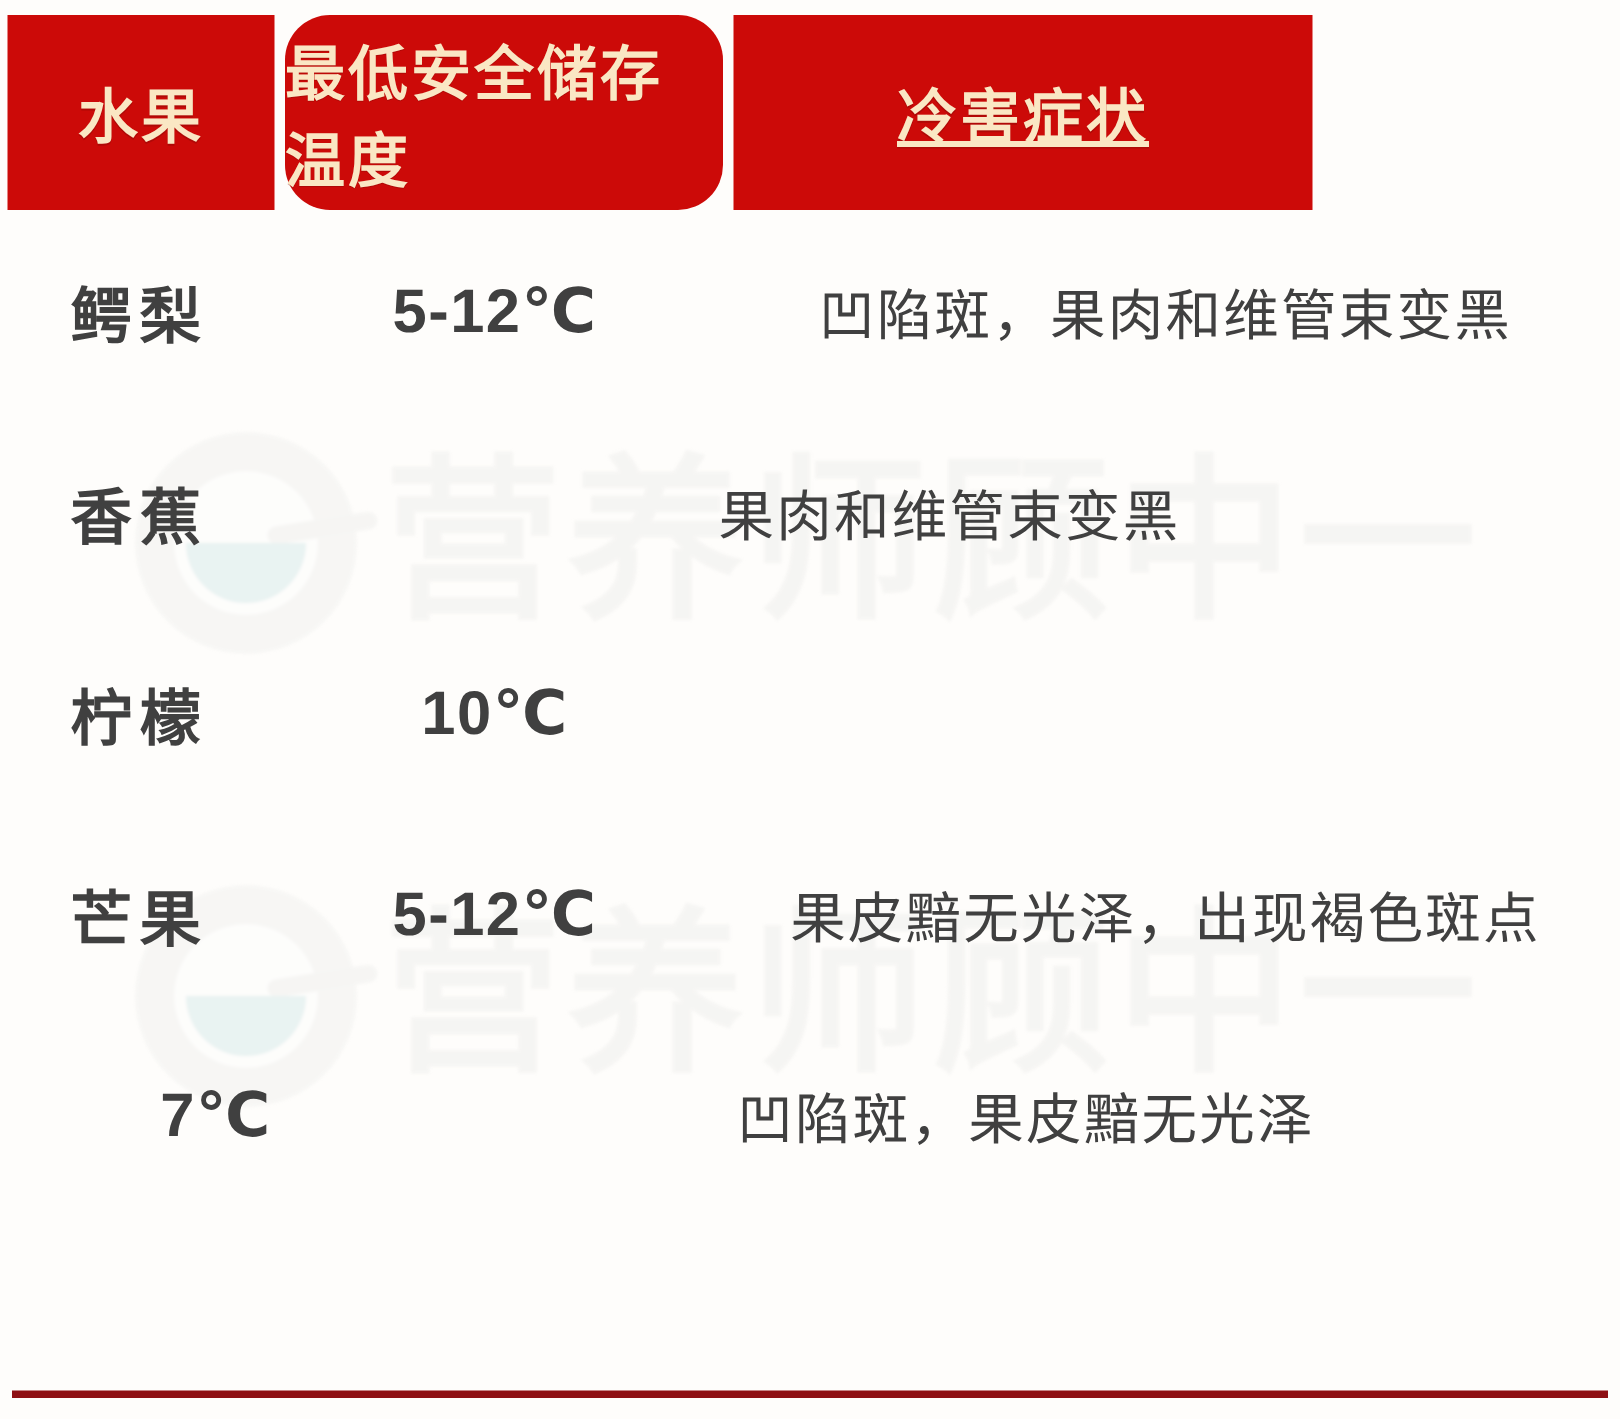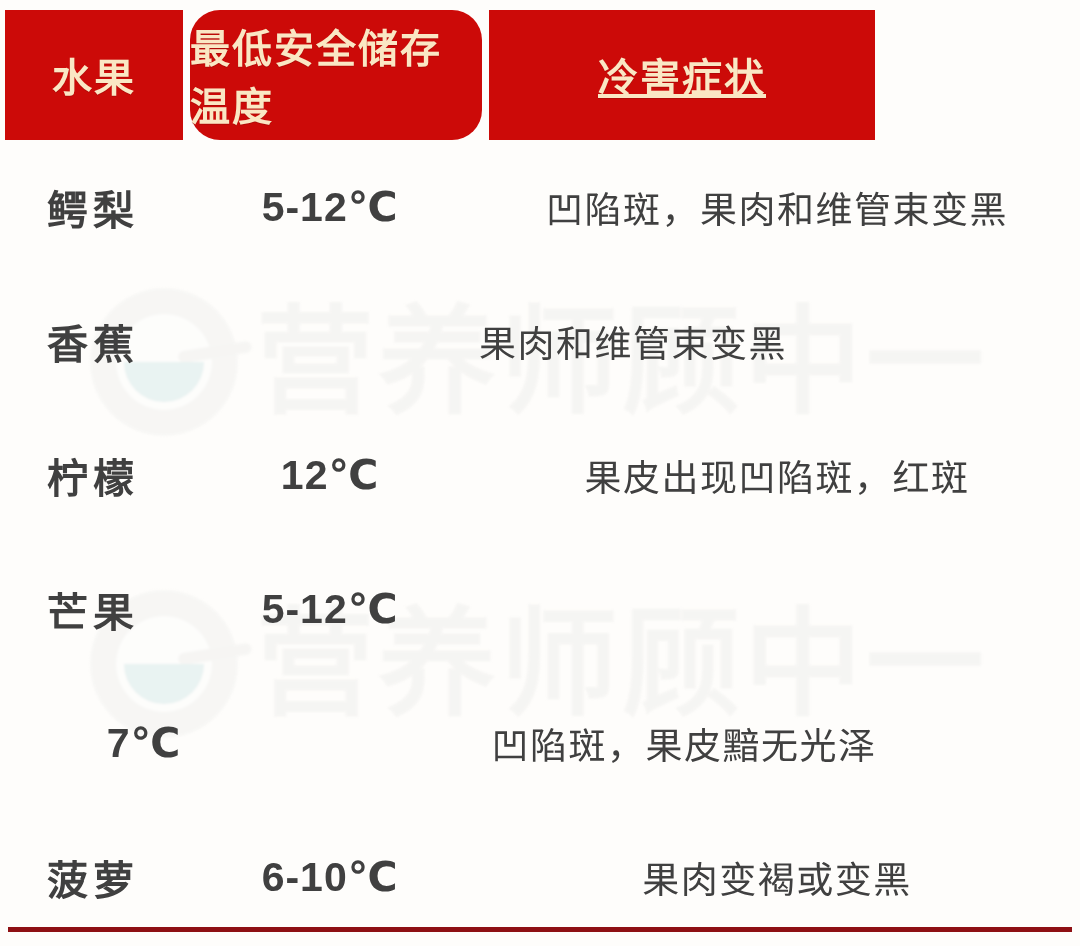--- a/index.html
+++ b/index.html
@@ -208,37 +208,32 @@
         <div class="td td-symptom">凹陷斑，果肉和维管束变黑</div>
       </div>
 
       <div class="tr">
         <div class="td td-fruit">香蕉</div>
         <div class="td td-symptom">果肉和维管束变黑</div>
       </div>
 
       <div class="tr">
         <div class="td td-fruit">柠檬</div>
-        <div class="td td-temp">12℃</div>
-        <div class="td td-symptom">果皮出现凹陷斑，红斑</div>
+        <div class="td td-temp">10℃</div>
       </div>
 
       <div class="tr">
         <div class="td td-fruit">芒果</div>
         <div class="td td-temp">5-12℃</div>
+        <div class="td td-symptom">果皮黯无光泽，出现褐色斑点</div>
       </div>
 
       <div class="tr">
         <div class="td td-temp">7℃</div>
         <div class="td td-symptom">凹陷斑，果皮黯无光泽</div>
       </div>
 
-      <div class="tr">
-        <div class="td td-fruit">菠萝</div>
-        <div class="td td-temp">6-10℃</div>
-        <div class="td td-symptom">果肉变褐或变黑</div>
-      </div>
 
     </div>
   </div>
 
   <div class="footer-rule"></div>
 </div>
 
 </body></html>

